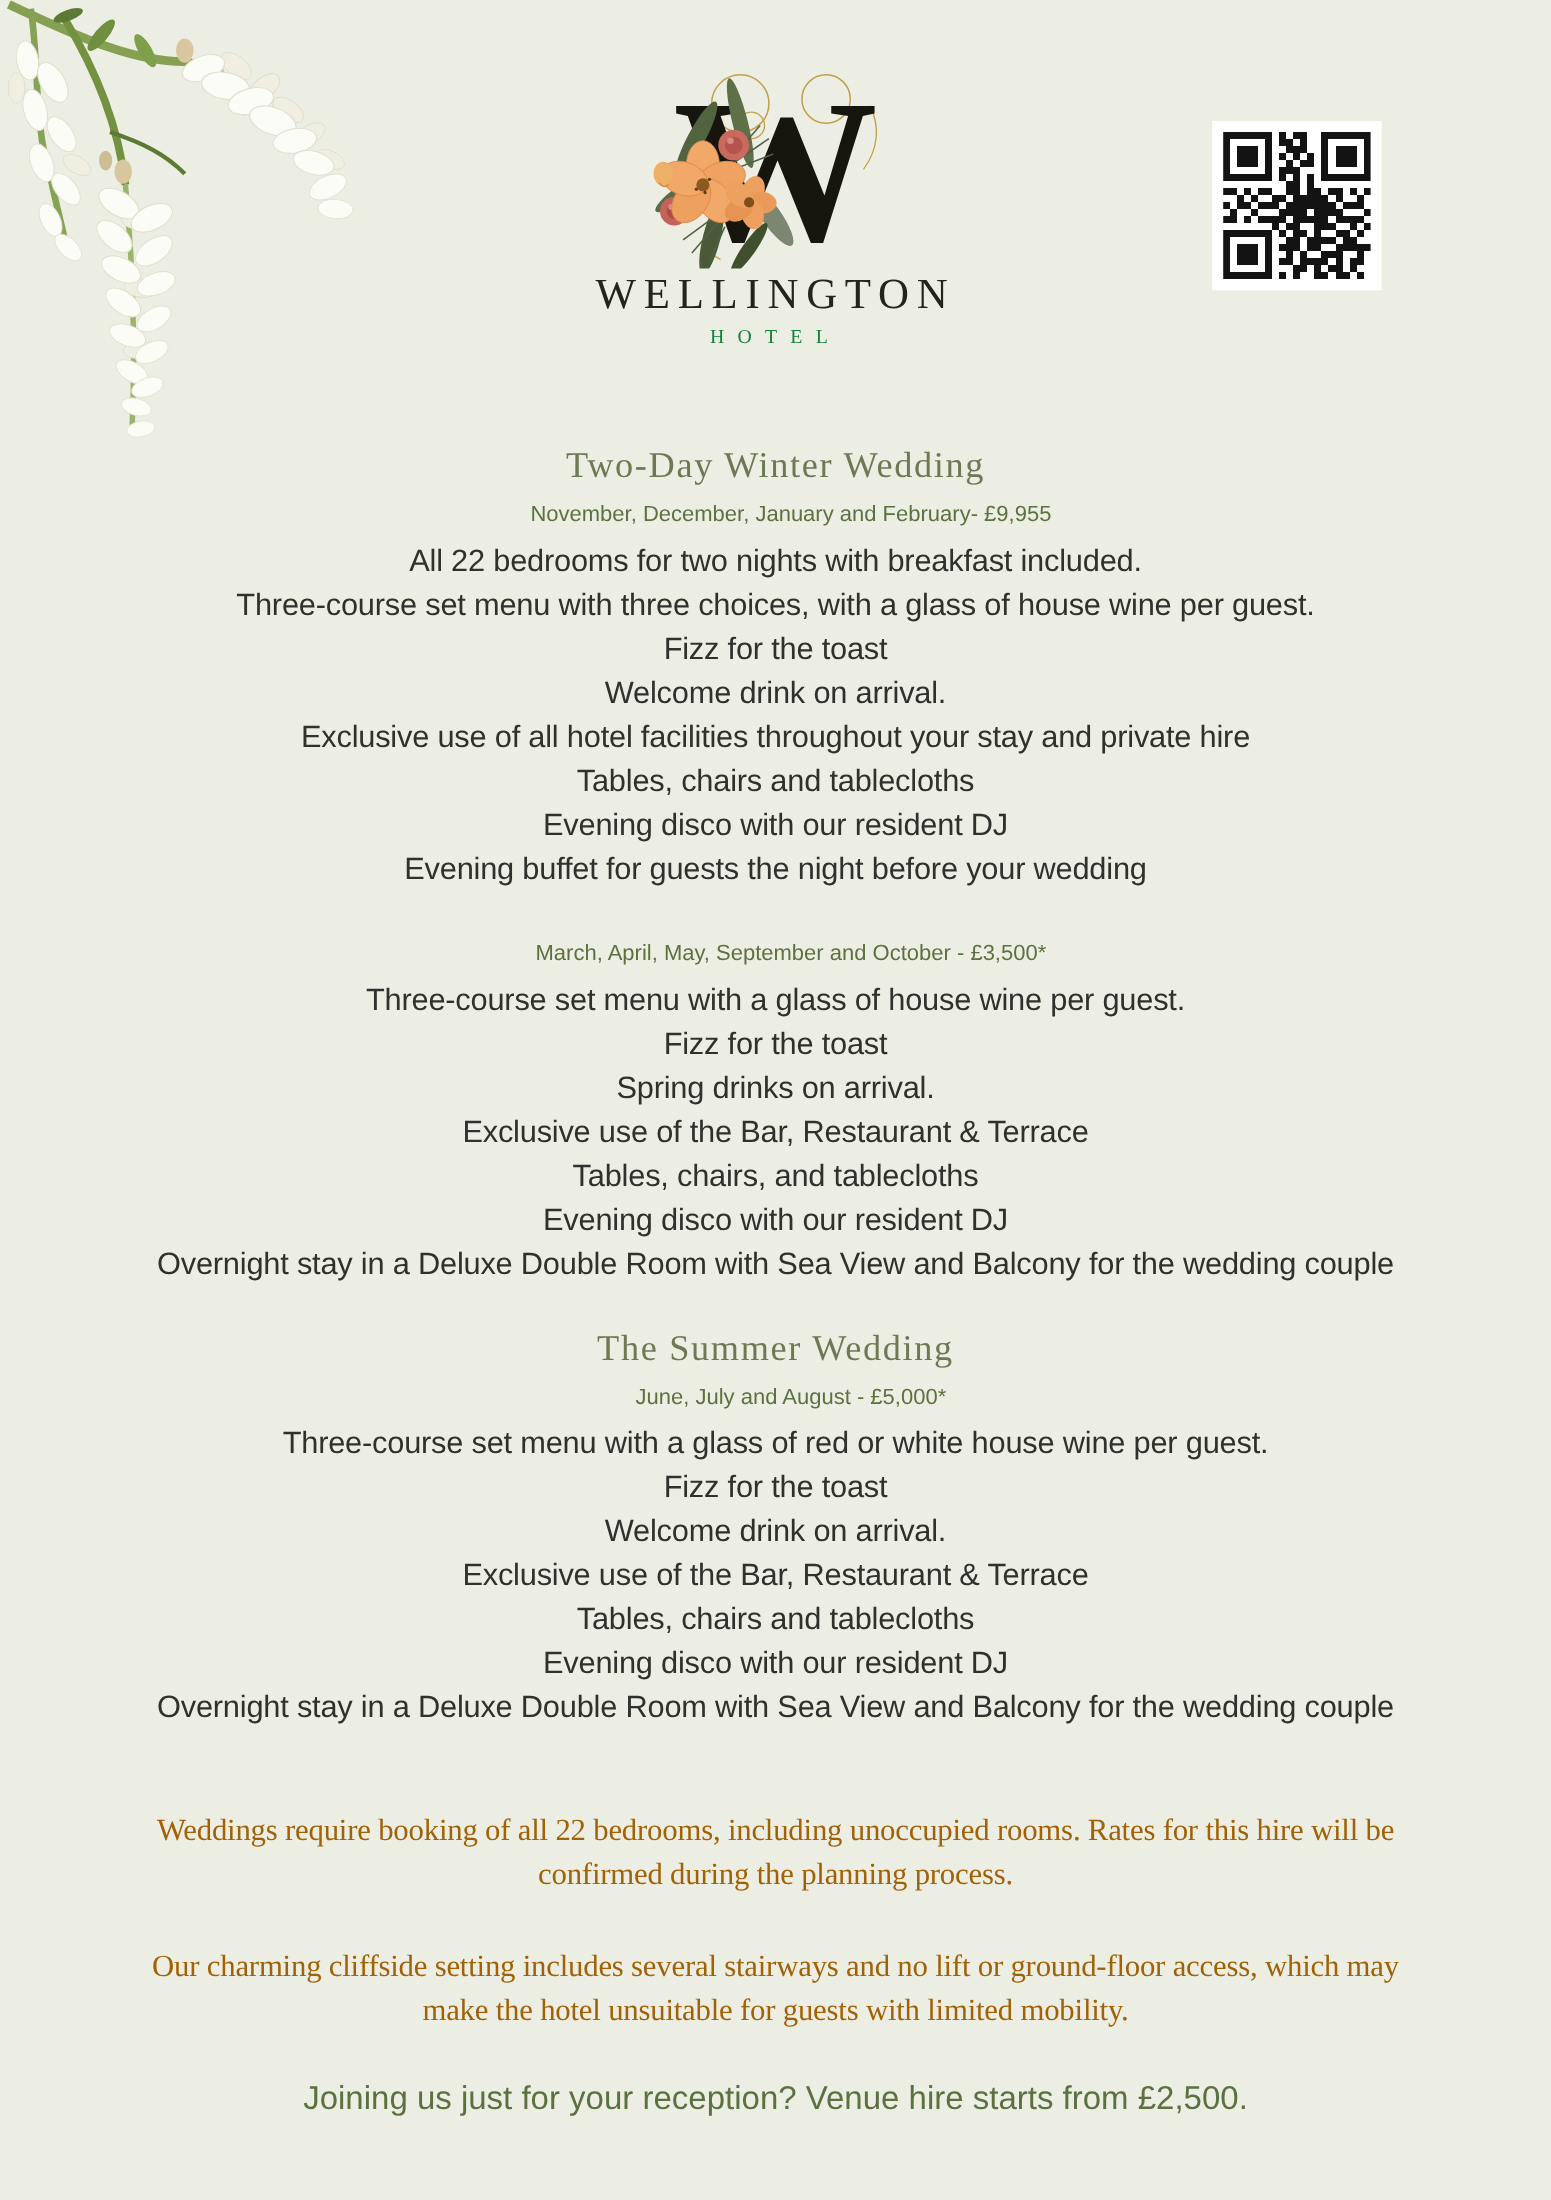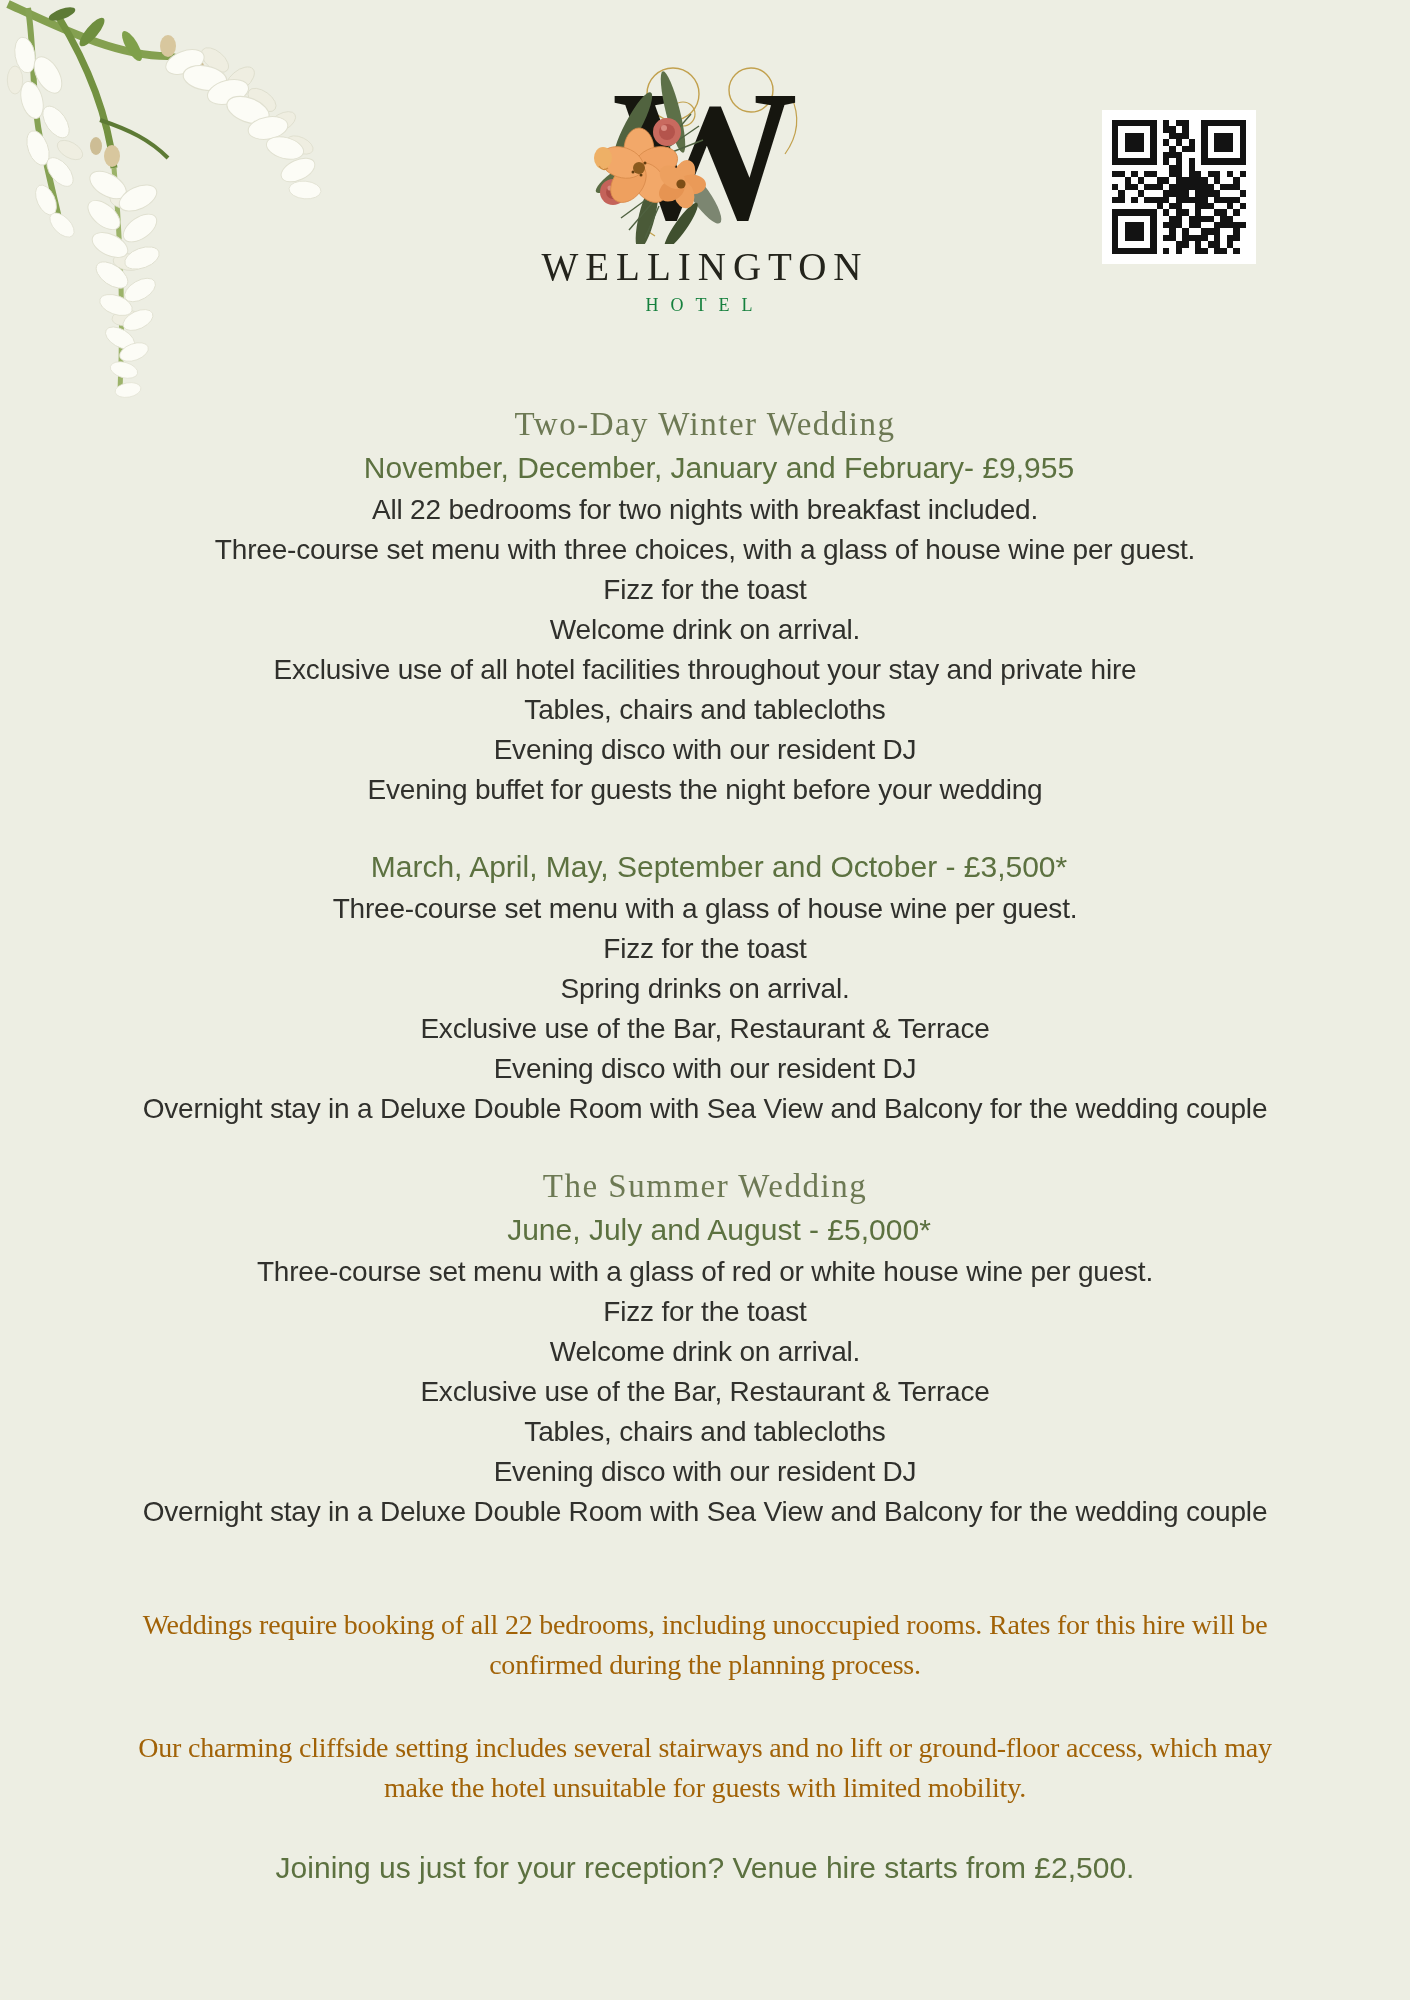--- a/index.html
+++ b/index.html
@@ -41,21 +41,21 @@
     position:absolute;top:366px;left:0;width:100%;
     text-align:center;
     margin-top:36px;
   }
   .sec-title{
     font-family:"Liberation Serif", serif;
     font-size:33px;line-height:44px;
     color:#6d7954;letter-spacing:1.5px;font-weight:400;
   }
   .sec-sub{
-    font-size:30px;line-height:44px;
+    font-size:20px;line-height:44px;
     color:#5c7140;letter-spacing:0px;padding-left:28px;
   }
   .pkg-line{
     font-size:28px;line-height:40px;
     color:#30302c;letter-spacing:-0.2px;
   }
   .section + .section{margin-top:35px;}
   .footer{margin-top:73px;}
   .footer .para{margin:0;}
   .footer .para + .para{margin-top:43px;}
@@ -476,20 +476,21 @@
       <div class="pkg-line">Evening disco with our resident DJ</div>
       <div class="pkg-line">Evening buffet for guests the night before your wedding</div>
     </div>
 
     <div class="section">
       <div class="sec-sub">March, April, May, September and October - £3,500*</div>
       <div class="pkg-line">Three-course set menu with a glass of house wine per guest.</div>
       <div class="pkg-line">Fizz for the toast</div>
       <div class="pkg-line">Spring drinks on arrival.</div>
       <div class="pkg-line">Exclusive use of the Bar, Restaurant &amp; Terrace</div>
+      <div class="pkg-line">Tables, chairs, and tablecloths</div>
       <div class="pkg-line">Evening disco with our resident DJ</div>
       <div class="pkg-line">Overnight stay in a Deluxe Double Room with Sea View and Balcony for the wedding couple</div>
     </div>
 
     <div class="section">
       <div class="sec-title">The Summer Wedding</div>
       <div class="sec-sub">June, July and August - £5,000*</div>
       <div class="pkg-line">Three-course set menu with a glass of red or white house wine per guest.</div>
       <div class="pkg-line">Fizz for the toast</div>
       <div class="pkg-line">Welcome drink on arrival.</div>

